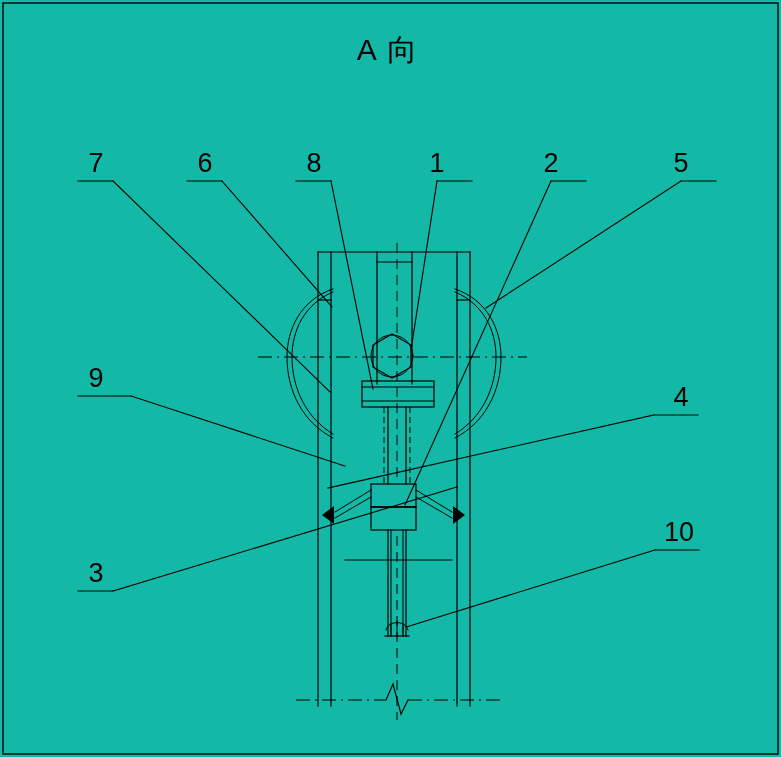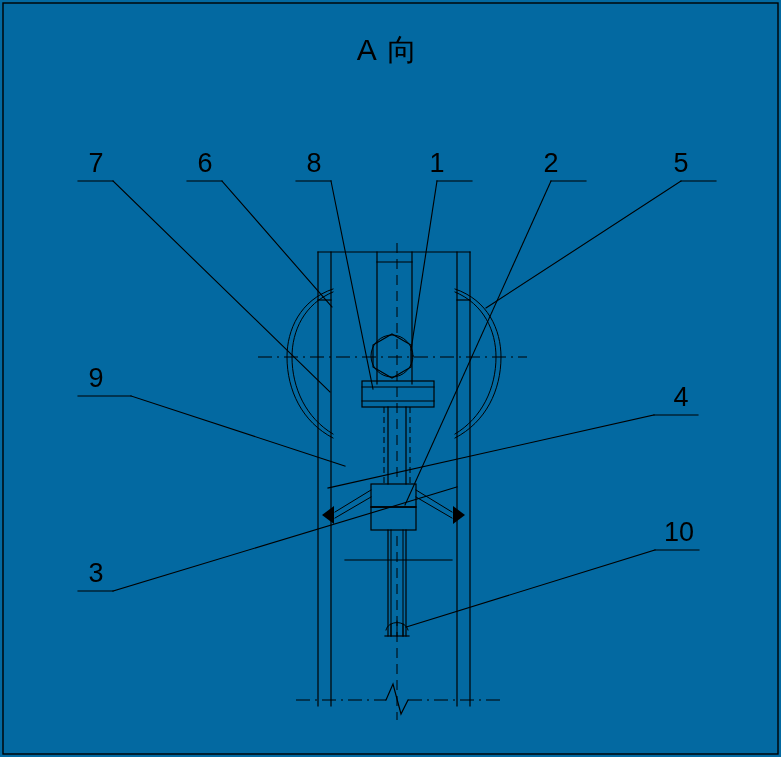--- a/index.html
+++ b/index.html
@@ -10,21 +10,21 @@
   body {
     width: 781px;
     height: 757px;
     font-family: "Liberation Sans", sans-serif;
     overflow: hidden;
   }
   #drawing-root {
     position: relative;
     width: 781px;
     height: 757px;
-    background: #0369a1;
+    background: #14b8a6;
   }
   svg.cad {
     display: block;
     width: 781px;
     height: 757px;
   }
   .ln {
     stroke: #000000;
     stroke-width: 1.2;
     fill: none;

